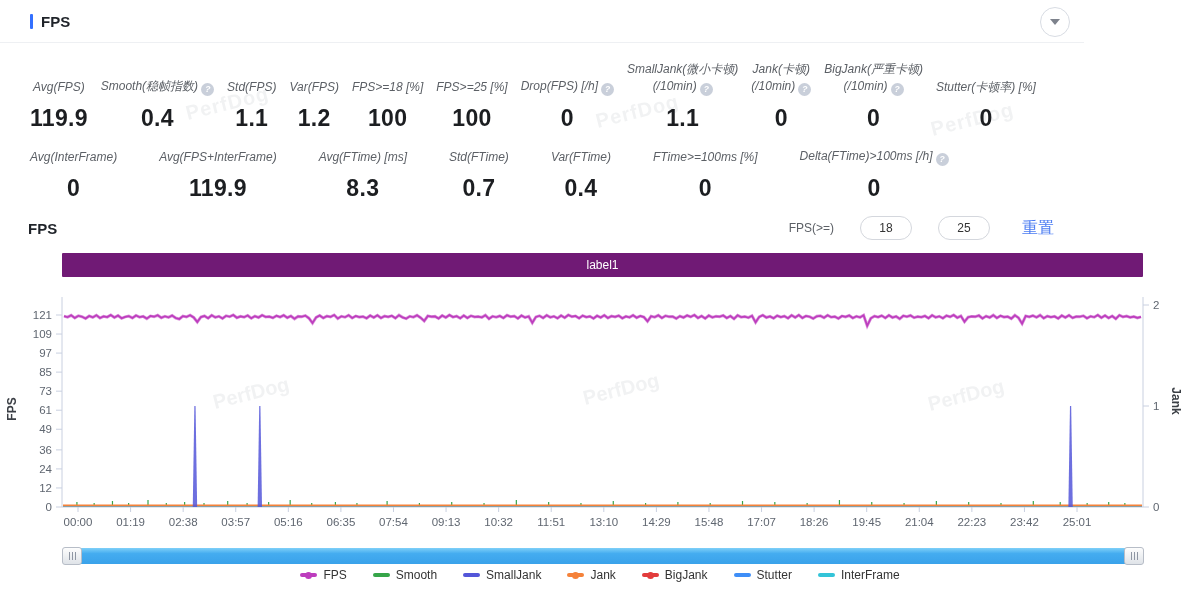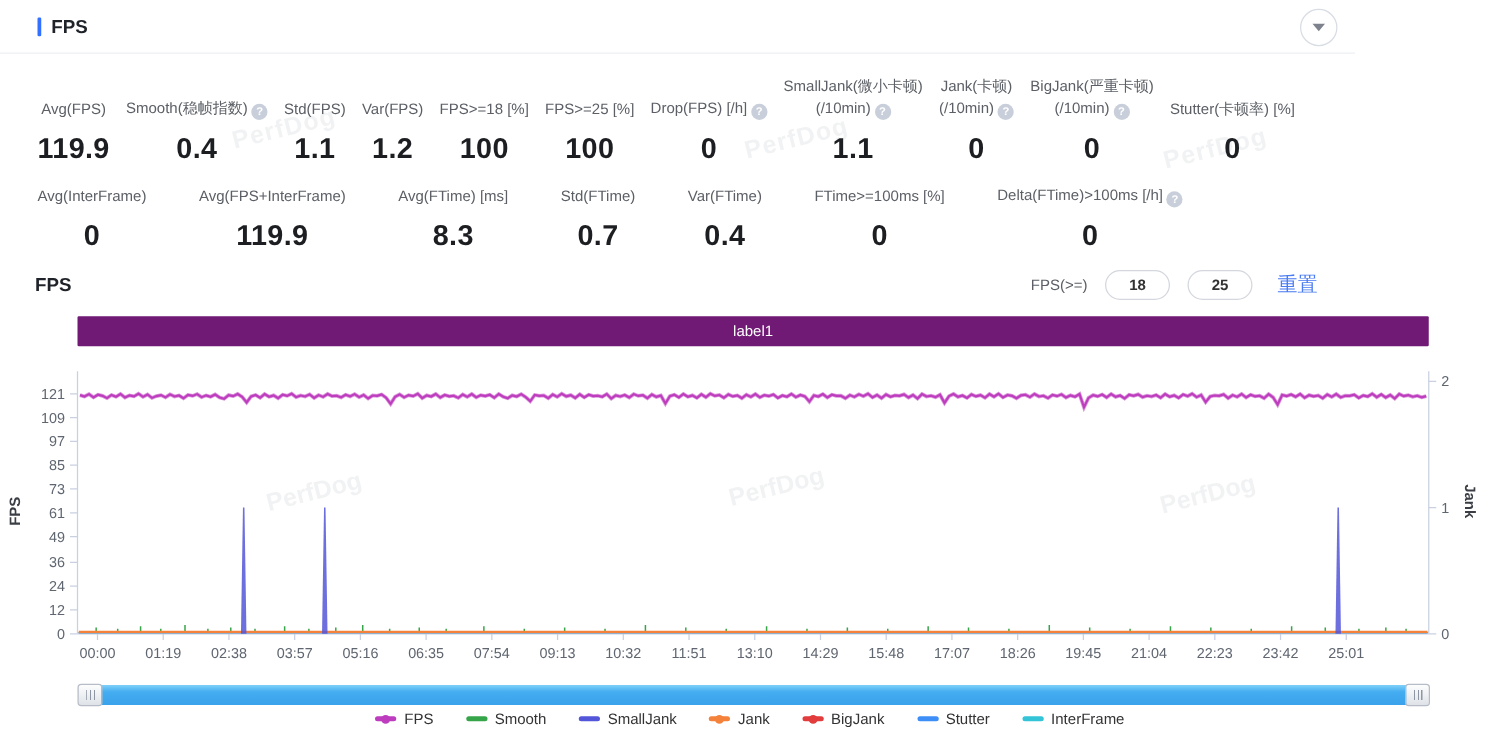--- a/index.html
+++ b/index.html
@@ -9,31 +9,31 @@
   .hdr{height:42px;border-bottom:1px solid #eef0f3;display:flex;align-items:center;padding-left:30px;position:relative;}
   .accent{width:3px;height:15px;background:#3370ff;margin-right:8px;border-radius:1px;}
   .hdr-title{font-size:15px;font-weight:bold;color:#1f2329;}
   .collapse-btn{position:absolute;right:14px;top:7px;width:28px;height:28px;border:1px solid #d8dce3;border-radius:50%;
     background:#fff;display:flex;align-items:center;justify-content:center;cursor:pointer;}
   .collapse-btn .tri{width:0;height:0;border-left:5px solid transparent;border-right:5px solid transparent;border-top:6px solid #7d828c;}
   
   .stats1{display:flex;justify-content:space-between;align-items:flex-end;padding:18px 48px 0 30px;}
   .stats2{display:flex;align-items:flex-end;gap:42px;padding:16px 48px 0 30px;}
   .stat{text-align:center;}
-  .stat-label{font-size:12px;color:#5c6066;line-height:17px;display:flex;flex-direction:column;justify-content:flex-end;min-height:17px;}
+  .stat-label{font-size:12px;color:#5c6066;line-height:17px;display:flex;flex-direction:column;justify-content:flex-end;min-height:17px;font-style:italic;}
   .stats1 .stat-label{min-height:34px;}
   .stat-value{font-size:23px;font-weight:bold;color:#1c1e21;margin-top:9px;letter-spacing:.3px;}
   .help{display:inline-block;width:13px;height:13px;border-radius:50%;background:#c9cfda;color:#fff;font-size:9px;line-height:13px;
     text-align:center;font-weight:bold;margin-left:3px;vertical-align:-2px;}
   
   .sec-row{display:flex;align-items:center;justify-content:space-between;padding:14px 30px 0 28px;}
   .sec-title{font-size:15px;font-weight:bold;color:#1f2329;}
-  .controls{display:flex;align-items:center;gap:14px;font-size:12px;color:#5c6066;}
+  .controls{display:flex;align-items:center;gap:26px;font-size:12px;color:#5c6066;}
   .thr-input{width:46px;height:20px;border:1px solid #d4d7dd;border-radius:12px;text-align:center;font-size:12px;color:#333;
-    font-family:"Liberation Sans",sans-serif;outline:none;font-weight:bold;}
+    font-family:"Liberation Sans",sans-serif;outline:none;}
   .reset-link{color:#4a7bf2;font-size:16px;text-decoration:none;cursor:pointer;margin-left:6px;}
   
   .banner{margin:13px 0 0 62px;width:1081px;height:24px;background:#701a75;color:#fff;font-size:12px;
     display:flex;align-items:center;justify-content:center;border-radius:1px;}
   
   .chart-wrap{position:relative;width:1200px;height:252px;margin-top:4px;}
   
   .scrollbar{position:absolute;left:62px;top:547px;width:1082px;height:18px;}
   .sb-track{position:absolute;left:0;top:1px;right:0;bottom:1px;background:#f3f5f7;border-radius:3px;}
   .sb-fill{position:absolute;left:10px;right:10px;top:1px;height:16px;background:linear-gradient(180deg,#7fd0f8,#44acf0 35%,#3aa2ea);border-radius:2px;}

